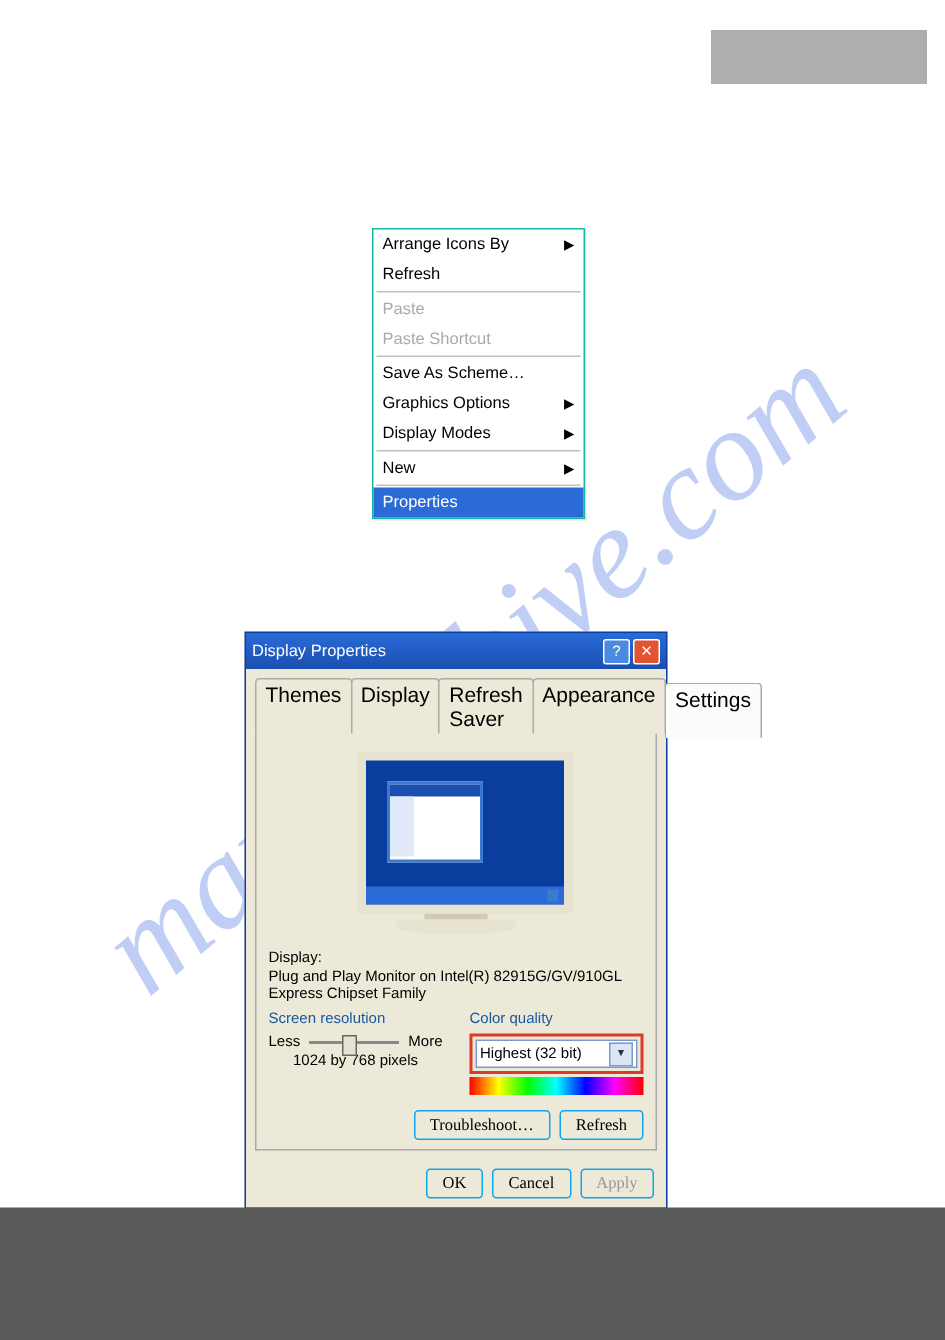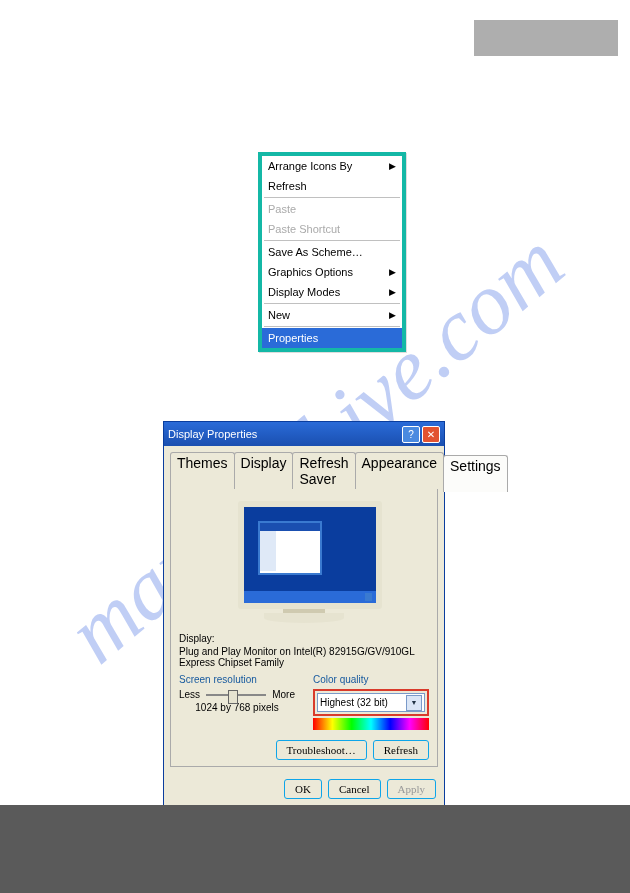--- a/index.html
+++ b/index.html
@@ -1,20 +1,20 @@
 <!DOCTYPE html>
 <html><head>
 <meta charset="utf-8">
 <style>
 html,body{margin:0;padding:0;width:630px;height:893px;background:#fff;font-family:Tahoma,Arial,sans-serif;font-size:11px;color:#000;position:relative;overflow:hidden}
 .gray-top{position:absolute;top:20px;right:12px;width:144px;height:36px;background:#aeaeae}
 .gray-bottom{position:absolute;bottom:0;left:0;width:630px;height:88px;background:#5a5a5a}
 .watermark{position:absolute;left:50%;top:50%;transform:translate(-50%,-50%) rotate(-40deg);font-size:88px;color:rgba(30,80,220,.28);font-family:Georgia,serif;font-style:italic;pointer-events:none;white-space:nowrap}
 
-.ctx{position:absolute;left:258px;top:152px;width:140px;background:#fff;border:4px solid #14b8a6;box-shadow:1px 1px 0 #ddd}
+.ctx{position:absolute;left:248px;top:152px;width:140px;background:#fff;border:1px solid #14b8a6;box-shadow:1px 1px 0 #ddd}
 .ctx .row{display:flex;align-items:center;justify-content:space-between;height:20px;padding:0 6px}
 .ctx .sep{height:1px;background:#c0c0c0;margin:1px 2px}
 .ctx .dis{color:#aaa}
 .ctx .hilite{background:#2a6bd8;color:#fff}
 .arrow{font-size:9px}
 
 .dlg{position:absolute;left:163px;top:421px;width:280px;border:1px solid #0a3d9e;background:#ece9d8}
 .titlebar{height:24px;background:linear-gradient(#2a6bd8,#1a4fb0);display:flex;align-items:center;justify-content:space-between;color:#fff;font-weight:normal;padding:0 4px}
 .titlebar .btns{display:flex;gap:2px}
 .tbtn{width:16px;height:15px;display:flex;align-items:center;justify-content:center;border:1px solid #fff;border-radius:2px;font-size:10px}

